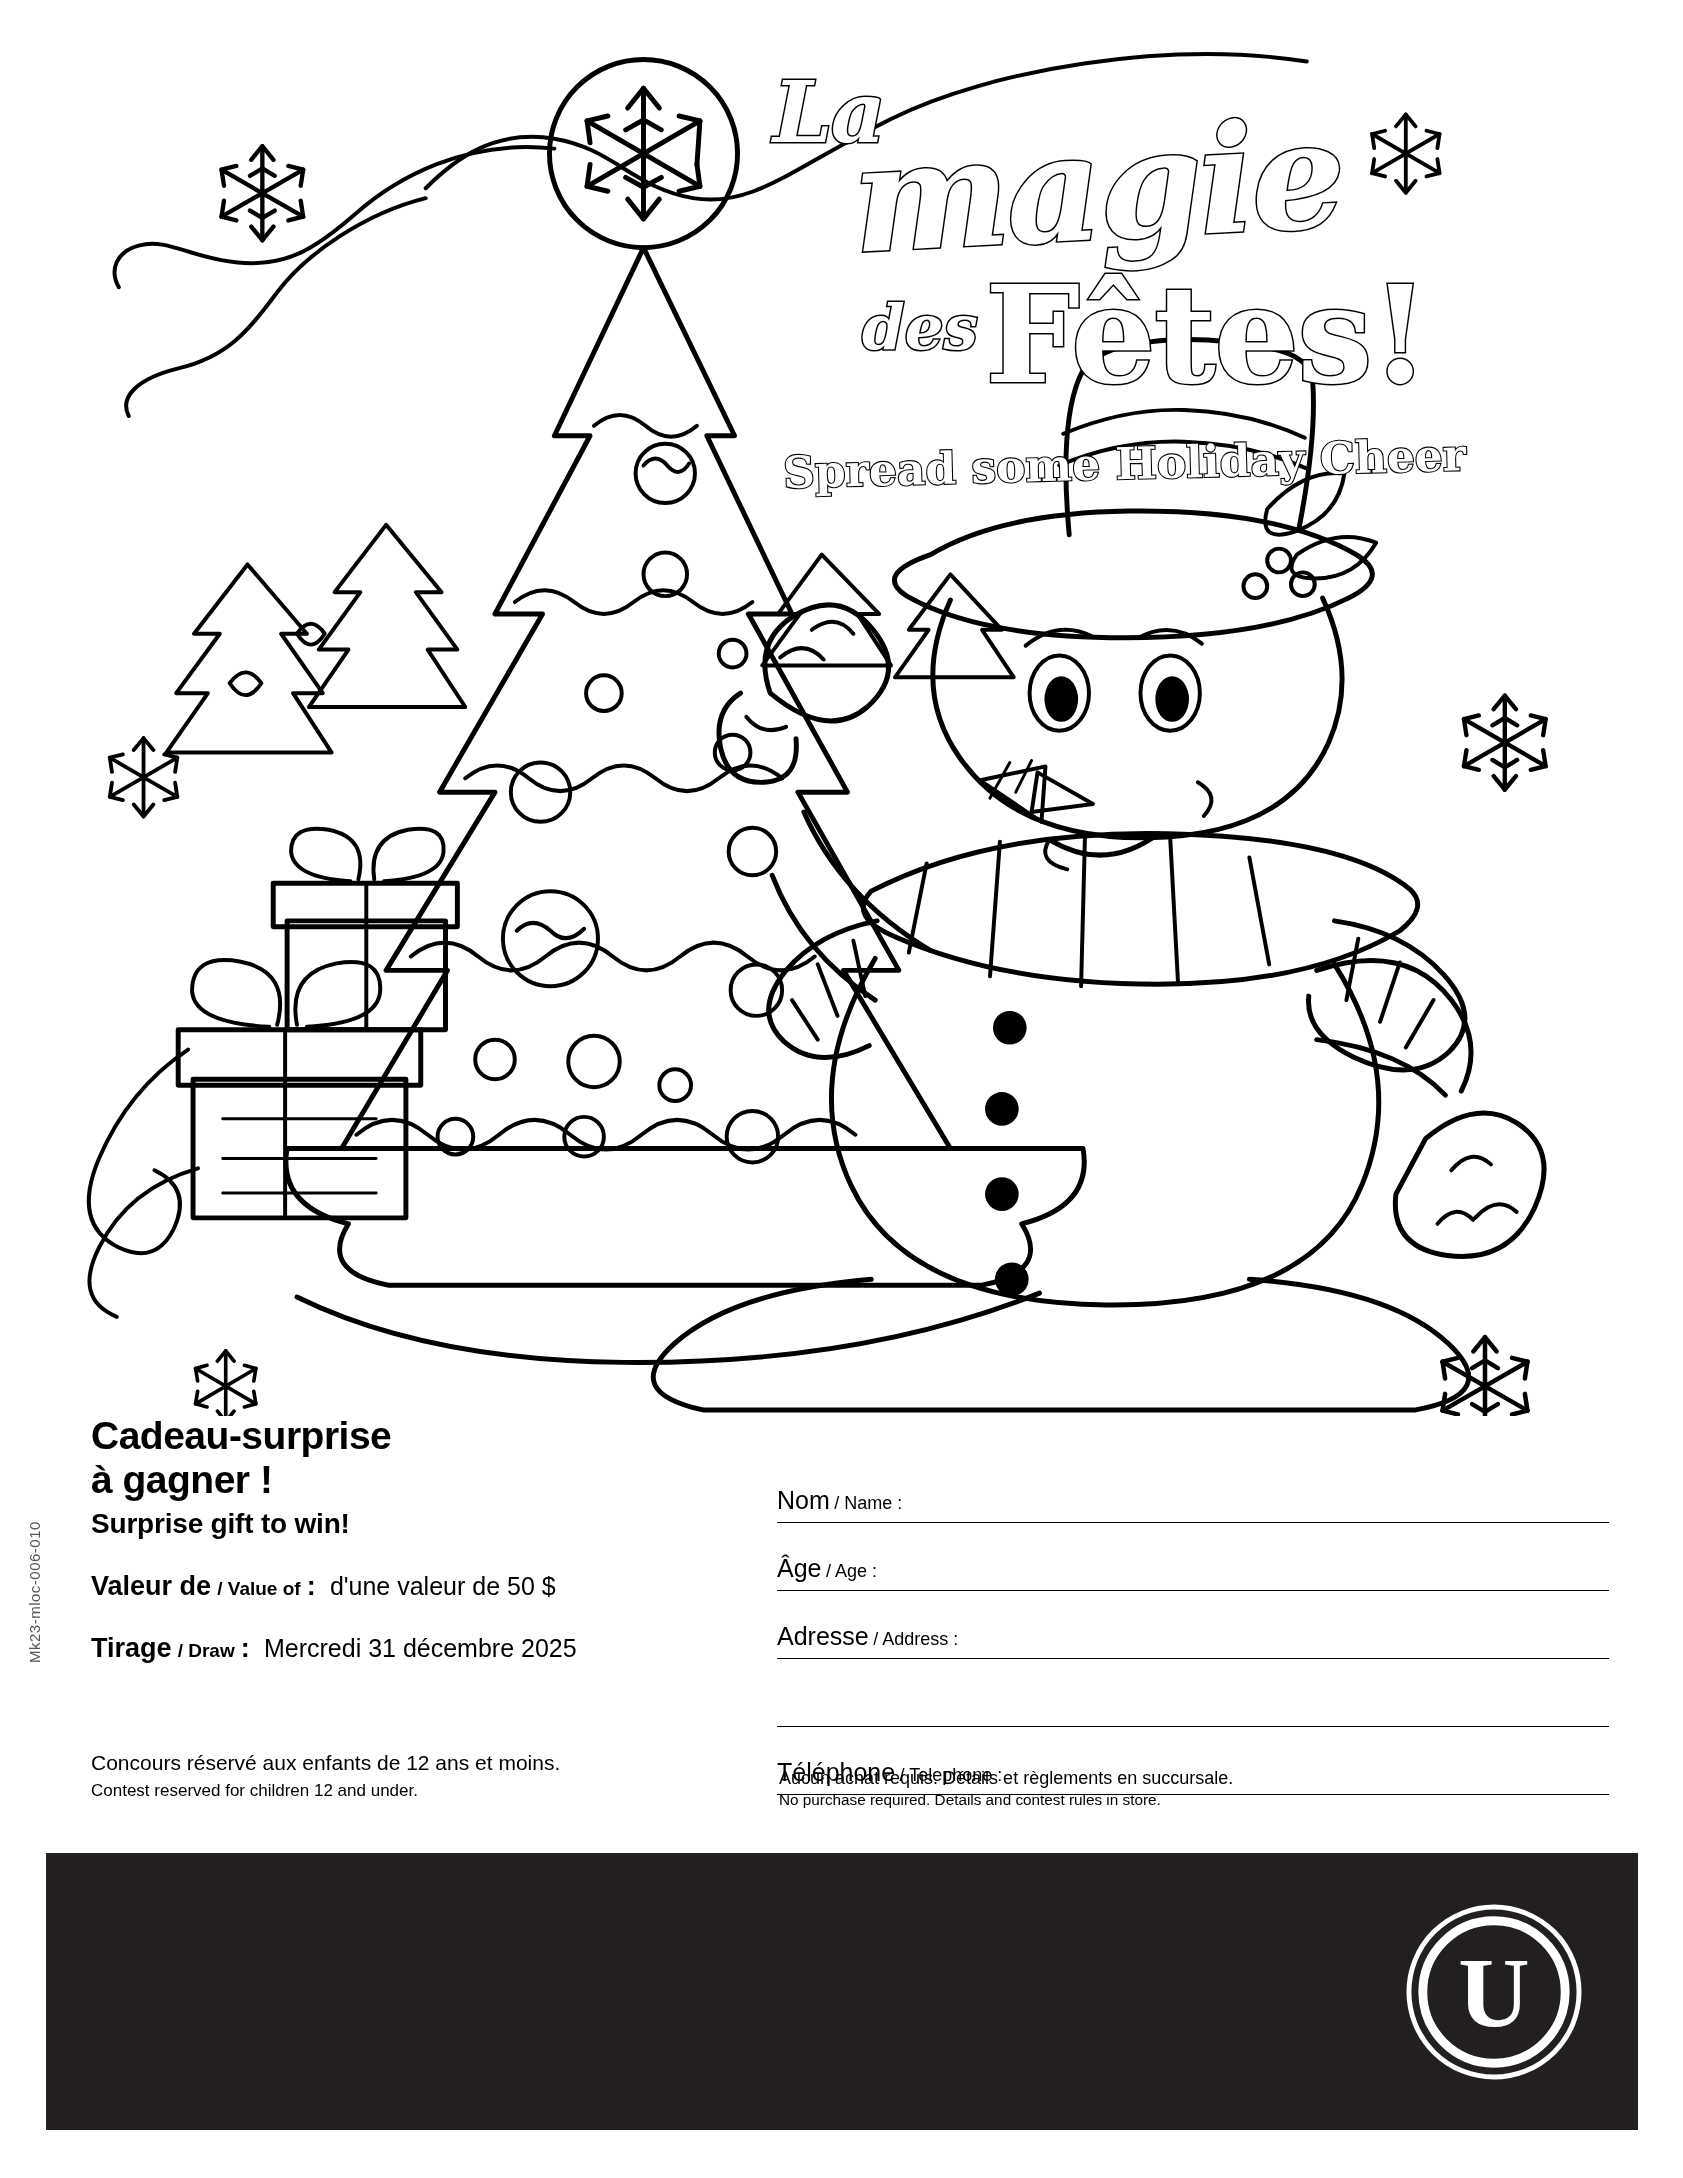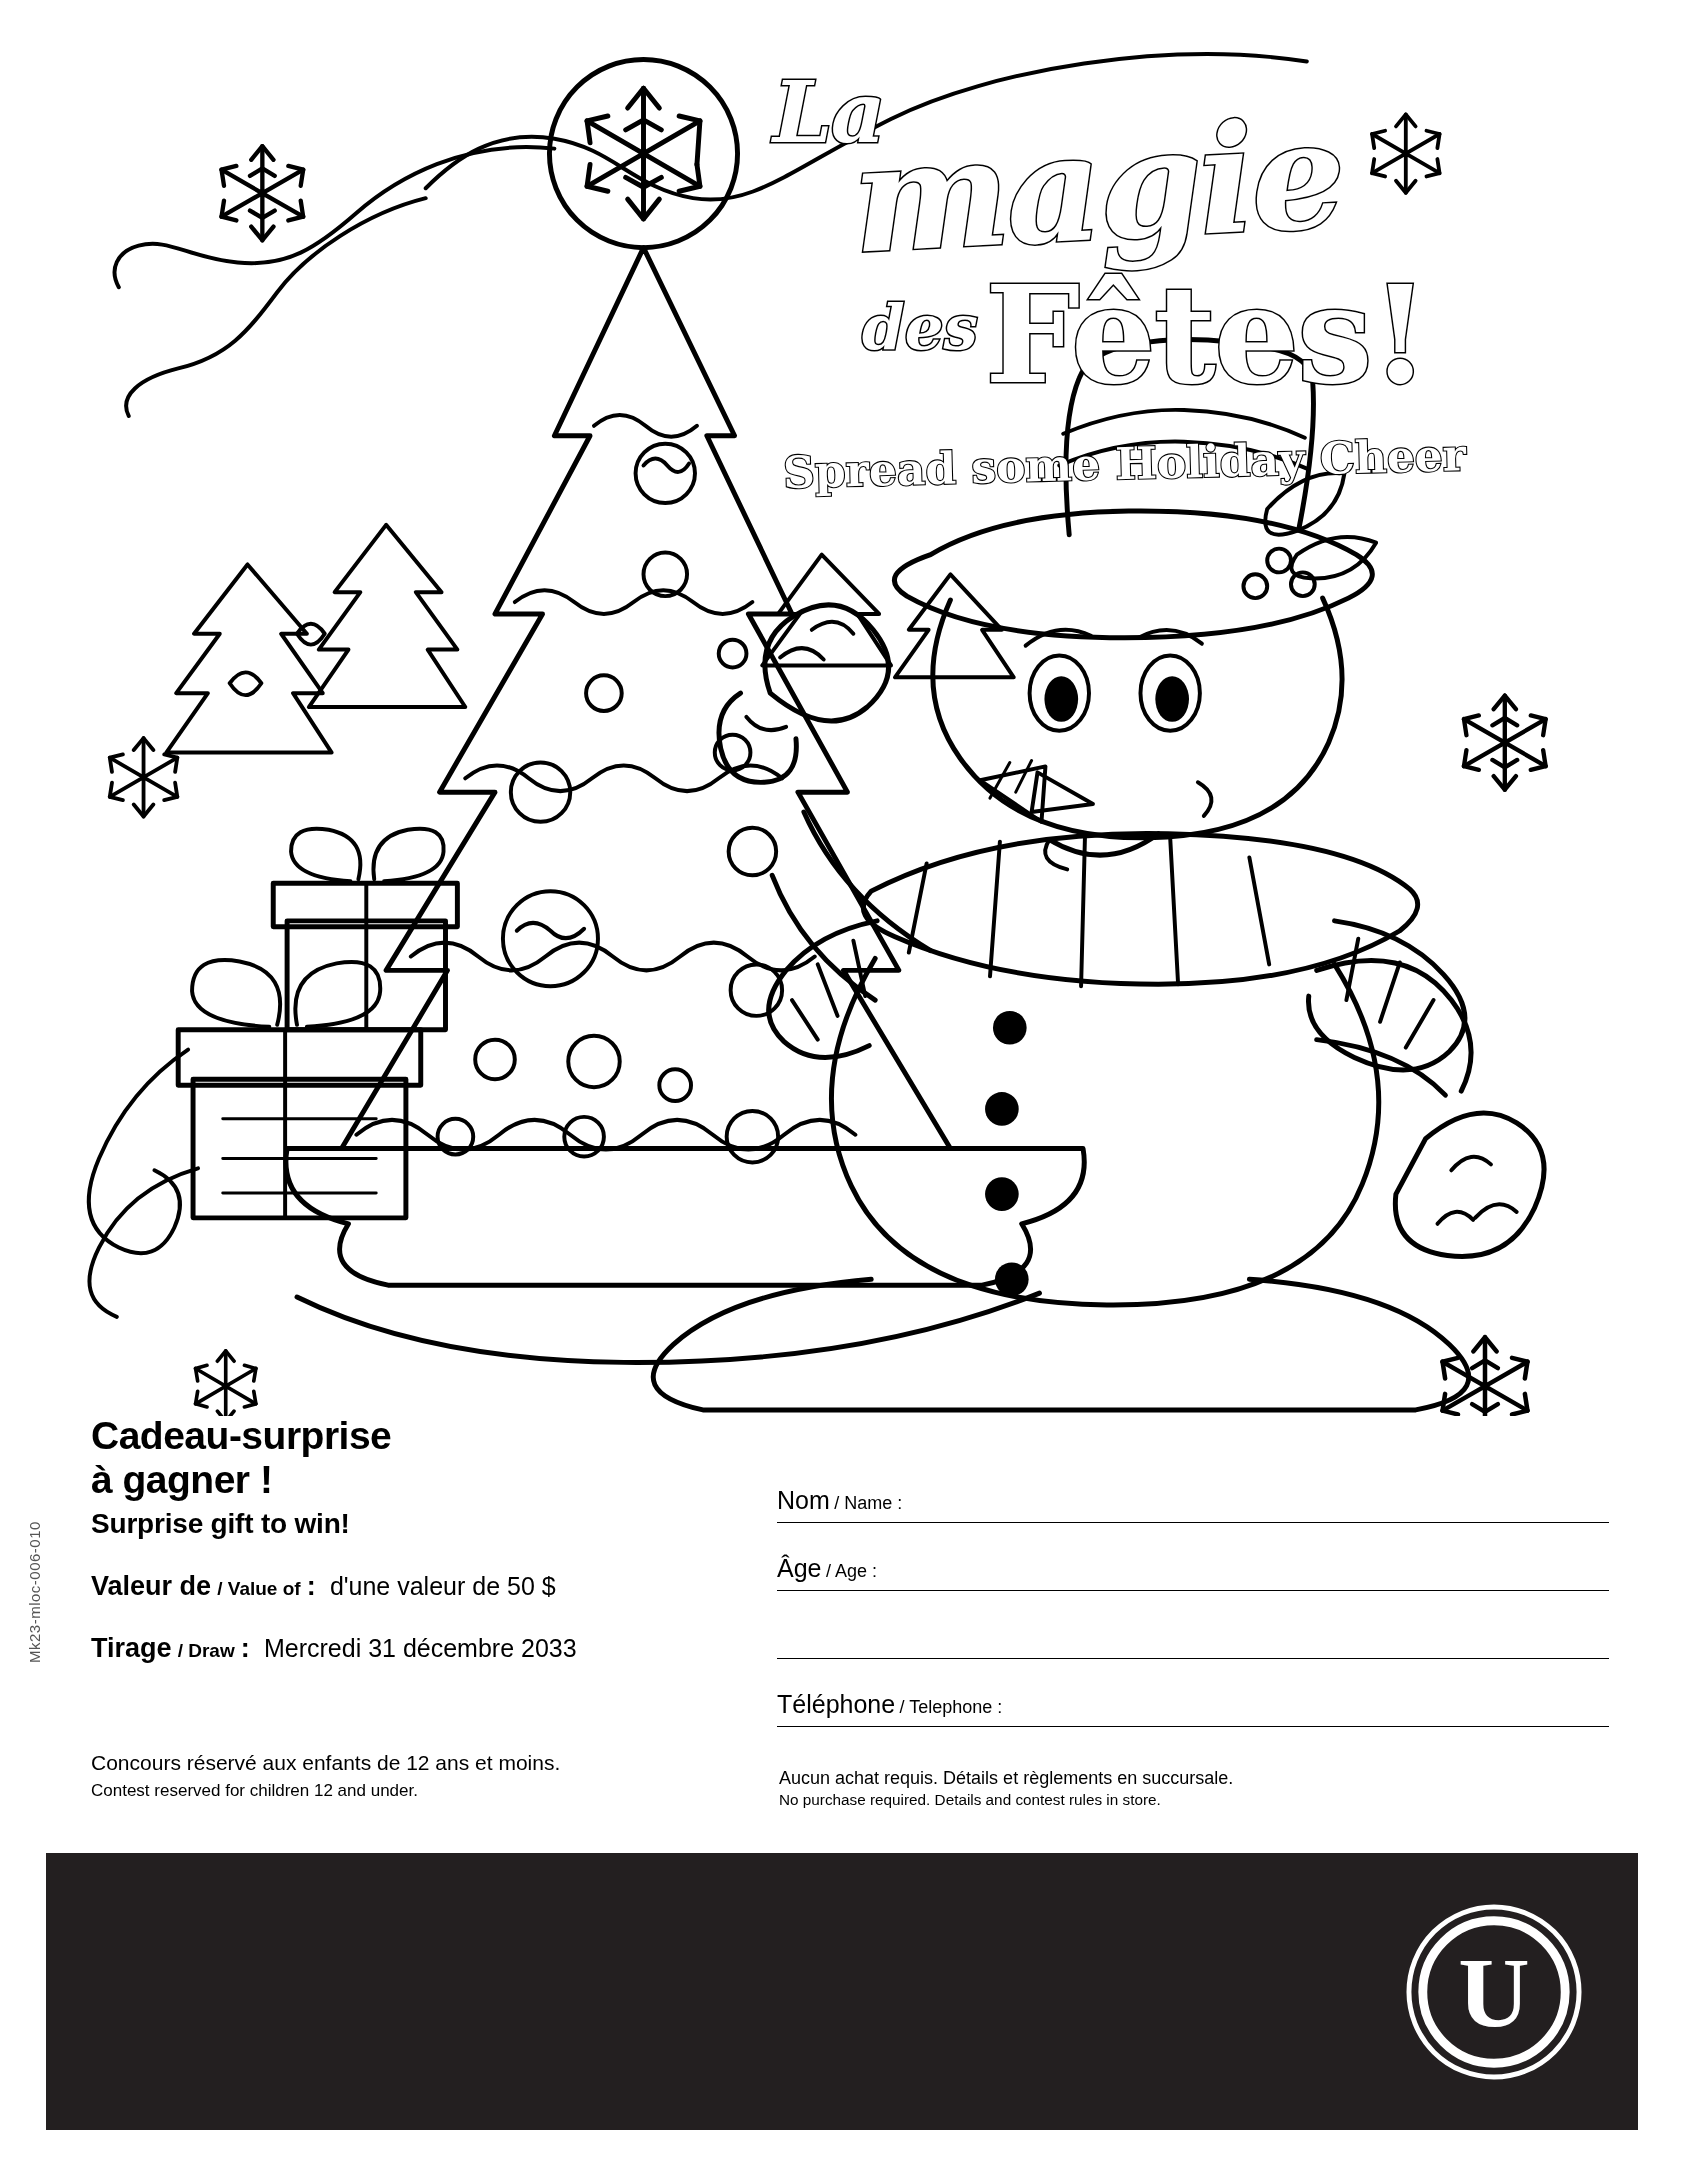--- a/index.html
+++ b/index.html
@@ -427,21 +427,21 @@
     <span class="lbl-fr">Valeur de</span>
     <span class="lbl-en">/ Value of</span>
     <span class="lbl-fr">:</span>
     <span class="val">d'une valeur de 50 $</span>
   </div>
 
   <div class="row">
     <span class="lbl-fr">Tirage</span>
     <span class="lbl-en">/ Draw</span>
     <span class="lbl-fr">:</span>
-    <span class="val">Mercredi 31 décembre 2033</span>
+    <span class="val">Mercredi 31 décembre 2025</span>
   </div>
 </div>
 
 <div class="rules">
   <div class="fr">Concours réservé aux enfants de 12 ans et moins.</div>
   <div class="en">Contest reserved for children 12 and under.</div>
 </div>
 
 <div class="vcode">Mk23-mloc-006-010</div>
 
@@ -449,20 +449,26 @@
   <div class="field">
     <span class="caption">
       <span class="c-fr">Nom</span>
       <span class="c-en">/ Name :</span>
     </span>
   </div>
   <div class="field">
     <span class="caption">
       <span class="c-fr">Âge</span>
       <span class="c-en">/ Age :</span>
+    </span>
+  </div>
+  <div class="field">
+    <span class="caption">
+      <span class="c-fr">Adresse</span>
+      <span class="c-en">/ Address :</span>
     </span>
   </div>
   <div class="field empty">
     
   </div>
   <div class="field">
     <span class="caption">
       <span class="c-fr">Téléphone</span>
       <span class="c-en">/ Telephone :</span>
     </span>

